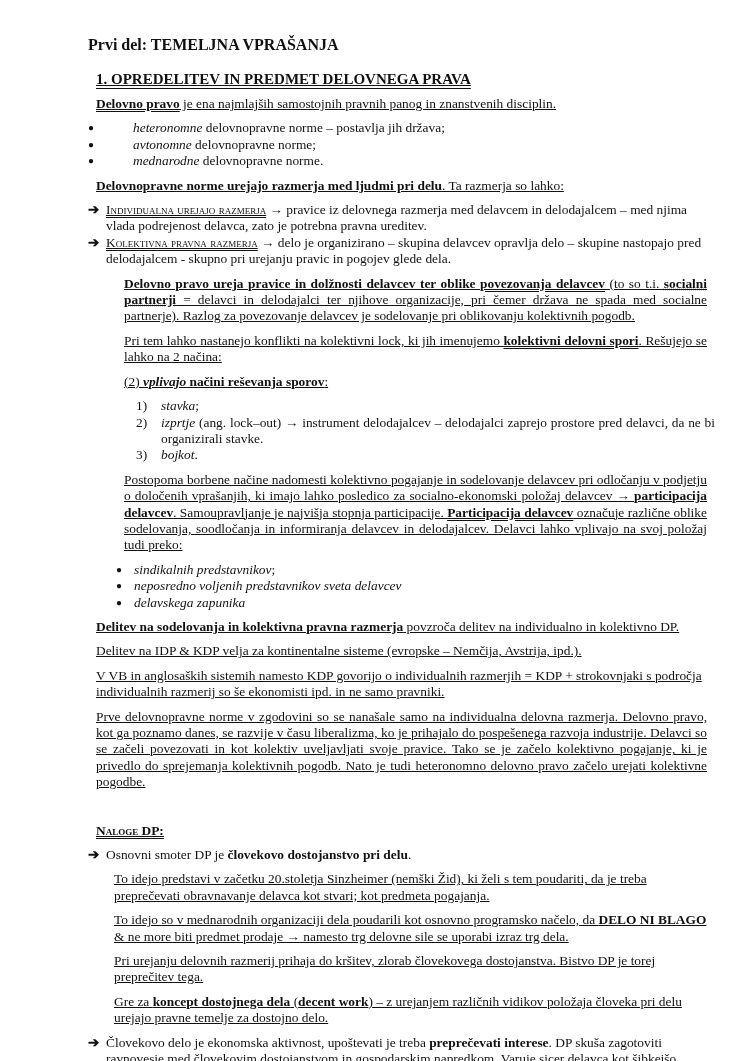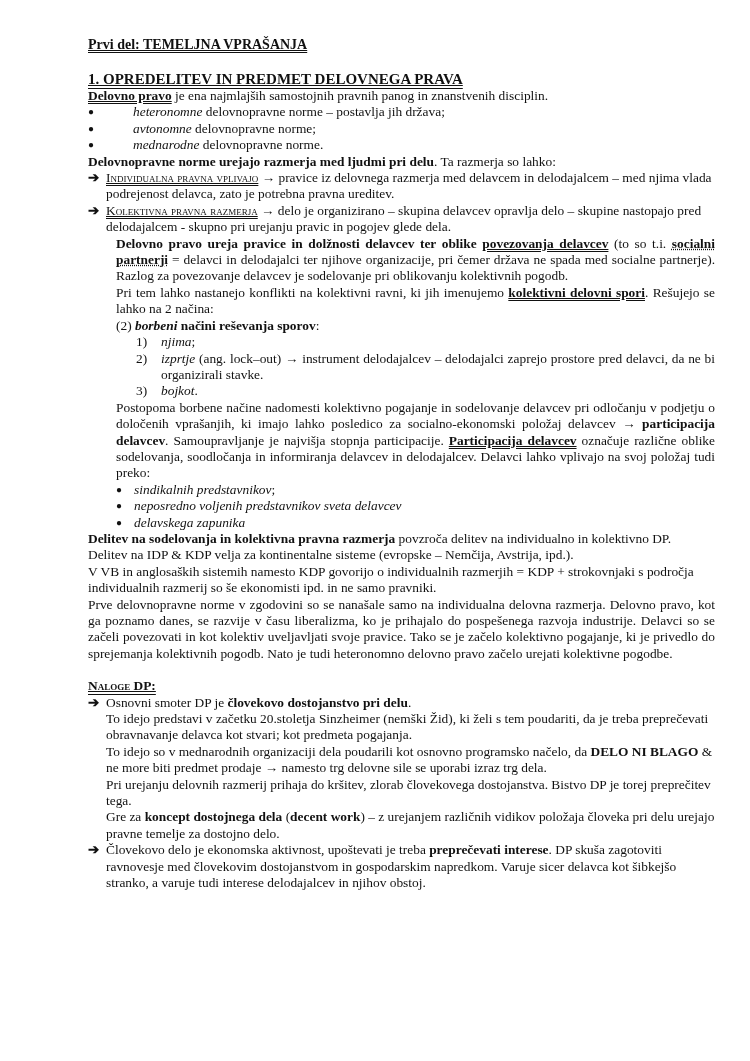--- a/index.html
+++ b/index.html
@@ -1,21 +1,21 @@
 <!DOCTYPE html>
 <html><head>
 <meta charset="utf-8">
 <style>
   html, body { margin: 0; padding: 0; background: #ffffff; }
   body { width: 750px; height: 1061px; overflow: hidden; position: relative;
     font-family: "Liberation Serif", "DejaVu Serif", serif; color: #111; font-size: 13.4px; line-height: 16.4px; }
   .page { position: absolute; left: 88px; top: 34px; width: 627px; }
-  .title { font-size: 14px; font-weight: bold; text-decoration: underline; text-decoration-style: double; margin: 0 0 14px 0; line-height: 22px; }
-  .h1 { font-size: 15px; font-weight: bold; text-decoration: underline; text-decoration-style: double; margin: 0; line-height: 18px; }
-  p { margin: 0; }
+  .title { font-size: 16px; font-weight: bold; text-decoration-style: double; margin: 0 0 14px 0; line-height: 22px; }
+  .h1 { font-size: 15px; font-weight: bold; text-decoration: underline; text-decoration-style: double; margin: 8px; line-height: 18px; }
+  p { margin: 8px; text-decoration: underline; }
   .b { font-weight: bold; }
   .i { font-style: italic; }
   .ud { text-decoration: underline; text-decoration-style: double; }
   .udot { text-decoration: underline; text-decoration-style: dotted; }
   .sc { font-variant: small-caps; text-decoration: underline; text-decoration-style: double; }
   .bullet { display: flex; }
   .bullet .mark { width: 45px; flex: 0 0 45px; font-size: 10px; }
   .arrow-item { display: flex; }
   .arrow-item .mark { width: 18px; flex: 0 0 18px; font-weight: bold; }
   .ind { padding-left: 18px; }
@@ -47,35 +47,35 @@
     </div>
   <div class="bullet">
       <span class="mark">●</span>
       <span><span class="i">mednarodne</span><span> delovnopravne norme.</span></span>
     </div>
 
   <p><span class="b">Delovnopravne norme urejajo razmerja med ljudmi pri delu</span><span>. Ta razmerja so lahko:</span></p>
 
   <div class="arrow-item">
       <span class="mark">➔</span>
-      <span><span class="sc">Individualna pravna vplivajo</span><span> → pravice iz delovnega razmerja med delavcem in delodajalcem – med njima vlada podrejenost delavca, zato je potrebna pravna ureditev.</span></span>
+      <span><span class="sc">Individualna urejajo razmerja</span><span> → pravice iz delovnega razmerja med delavcem in delodajalcem – med njima vlada podrejenost delavca, zato je potrebna pravna ureditev.</span></span>
     </div>
   <div class="arrow-item">
       <span class="mark">➔</span>
       <span><span class="sc">Kolektivna pravna razmerja</span><span> → delo je organizirano – skupina delavcev opravlja delo – skupine nastopajo pred delodajalcem - skupno pri urejanju pravic in pogojev glede dela.</span></span>
     </div>
 
   <p class="ind2"><span class="b">Delovno pravo ureja pravice in dolžnosti delavcev ter oblike </span><span class="b ud">povezovanja delavcev</span><span> (to so t.i. </span><span class="b udot">socialni partnerji</span><span> = delavci in delodajalci ter njihove organizacije, pri čemer država ne spada med socialne partnerje). Razlog za povezovanje delavcev je sodelovanje pri oblikovanju kolektivnih pogodb.</span></p>
-  <p class="ind2"><span>Pri tem lahko nastanejo konflikti na kolektivni ravni, ki jih imenujemo </span><span class="b ud">kolektivni delovni spori</span><span>. Rešujejo se lahko na 2 načina:</span></p>
-  <p class="ind2"><span>(2) </span><span class="b i">borbeni</span><span class="b"> načini reševanja sporov</span><span>:</span></p>
+  <p class="ind2"><span>Pri tem lahko nastanejo konflikti na kolektivni lock, ki jih imenujemo </span><span class="b ud">kolektivni delovni spori</span><span>. Rešujejo se lahko na 2 načina:</span></p>
+  <p class="ind2"><span>(2) </span><span class="b i">vplivajo</span><span class="b"> načini reševanja sporov</span><span>:</span></p>
 
   <div class="numlist">
     <div class="row">
         <span class="num">1)</span>
-        <span><span class="i">njima</span><span>;</span></span>
+        <span><span class="i">stavka</span><span>;</span></span>
       </div>
     <div class="row just">
         <span class="num">2)</span>
         <span><span class="i">izprtje</span><span> (ang. lock–out) → instrument delodajalcev – delodajalci zaprejo prostore pred delavci, da ne bi organizirali stavke.</span></span>
       </div>
     <div class="row">
         <span class="num">3)</span>
         <span><span class="i">bojkot</span><span>.</span></span>
       </div>
   </div>

